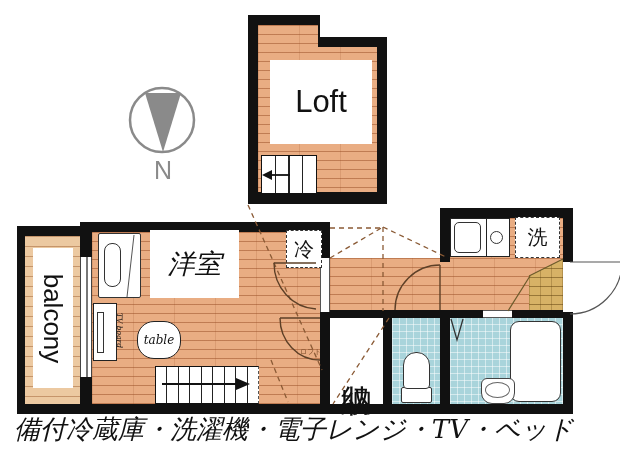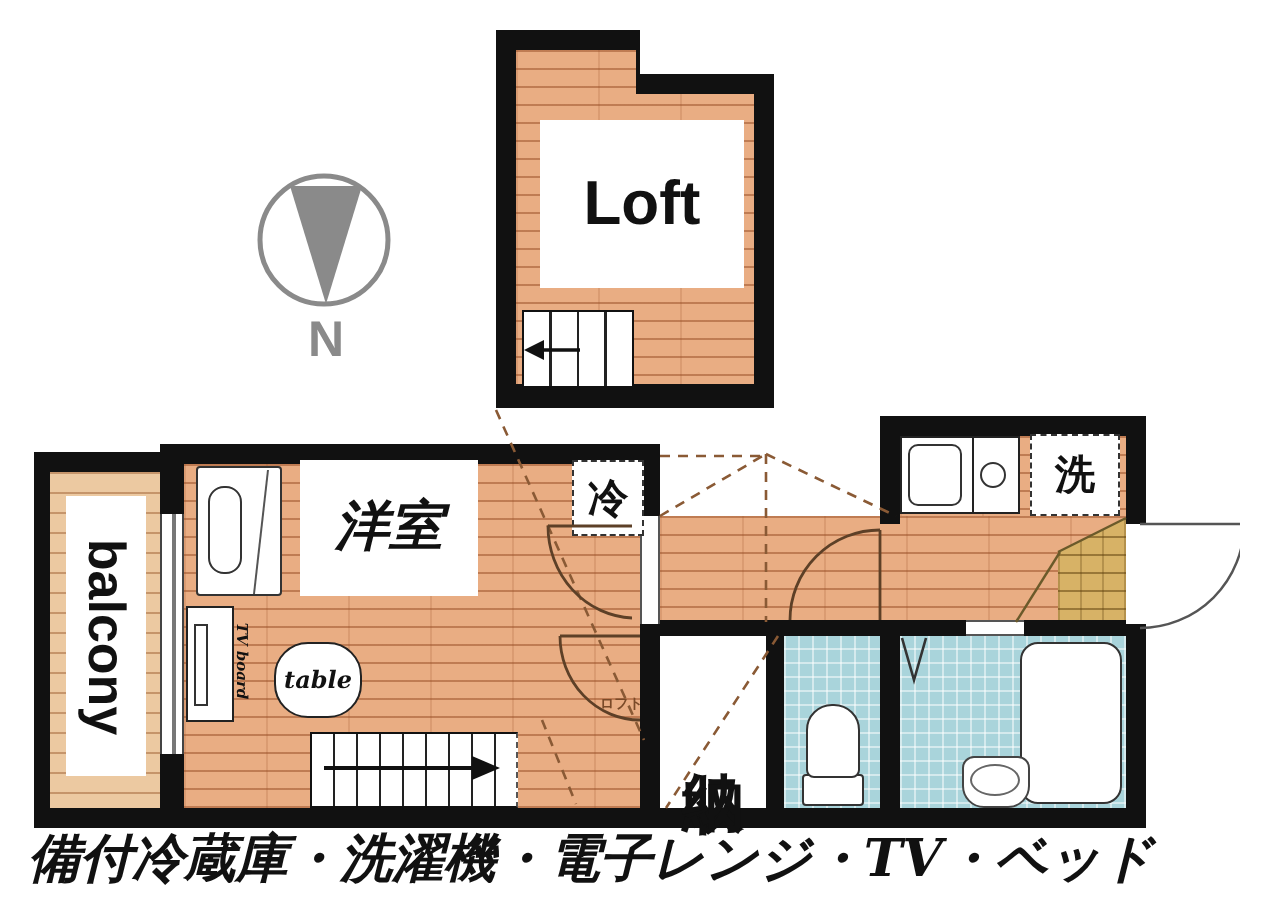--- a/index.html
+++ b/index.html
@@ -1,17 +1,17 @@
 <!DOCTYPE html>
 <html><head>
 <meta charset="utf-8">
 <style>
   html,body{margin:0;padding:0;background:#fff;}
   #plan{position:relative;width:620px;height:452px;background:#fff;overflow:hidden;
-        font-family:"Liberation Sans",sans-serif;font-weight:bold;}
+        font-family:"Liberation Sans",sans-serif;}
   .abs{position:absolute;}
   .wall{position:absolute;background:#111;}
   .wood{position:absolute;background-color:#e9ad83;
         background-image:repeating-linear-gradient(to bottom,rgba(150,75,35,.5) 0 1px,rgba(0,0,0,0) 1px 9px),
                          repeating-linear-gradient(to right,rgba(150,75,35,.18) 0 1px,rgba(0,0,0,0) 1px 41px);}
   .bwood{position:absolute;background-color:#ecc9a1;
         background-image:repeating-linear-gradient(to bottom,rgba(150,85,40,.45) 0 1px,rgba(0,0,0,0) 1px 10px);}
   .tile{position:absolute;background-color:#a9d4db;
         background-image:repeating-linear-gradient(to bottom,rgba(255,255,255,.5) 0 1px,rgba(0,0,0,0) 1px 7px),
                          repeating-linear-gradient(to right,rgba(255,255,255,.5) 0 1px,rgba(0,0,0,0) 1px 7px);}

